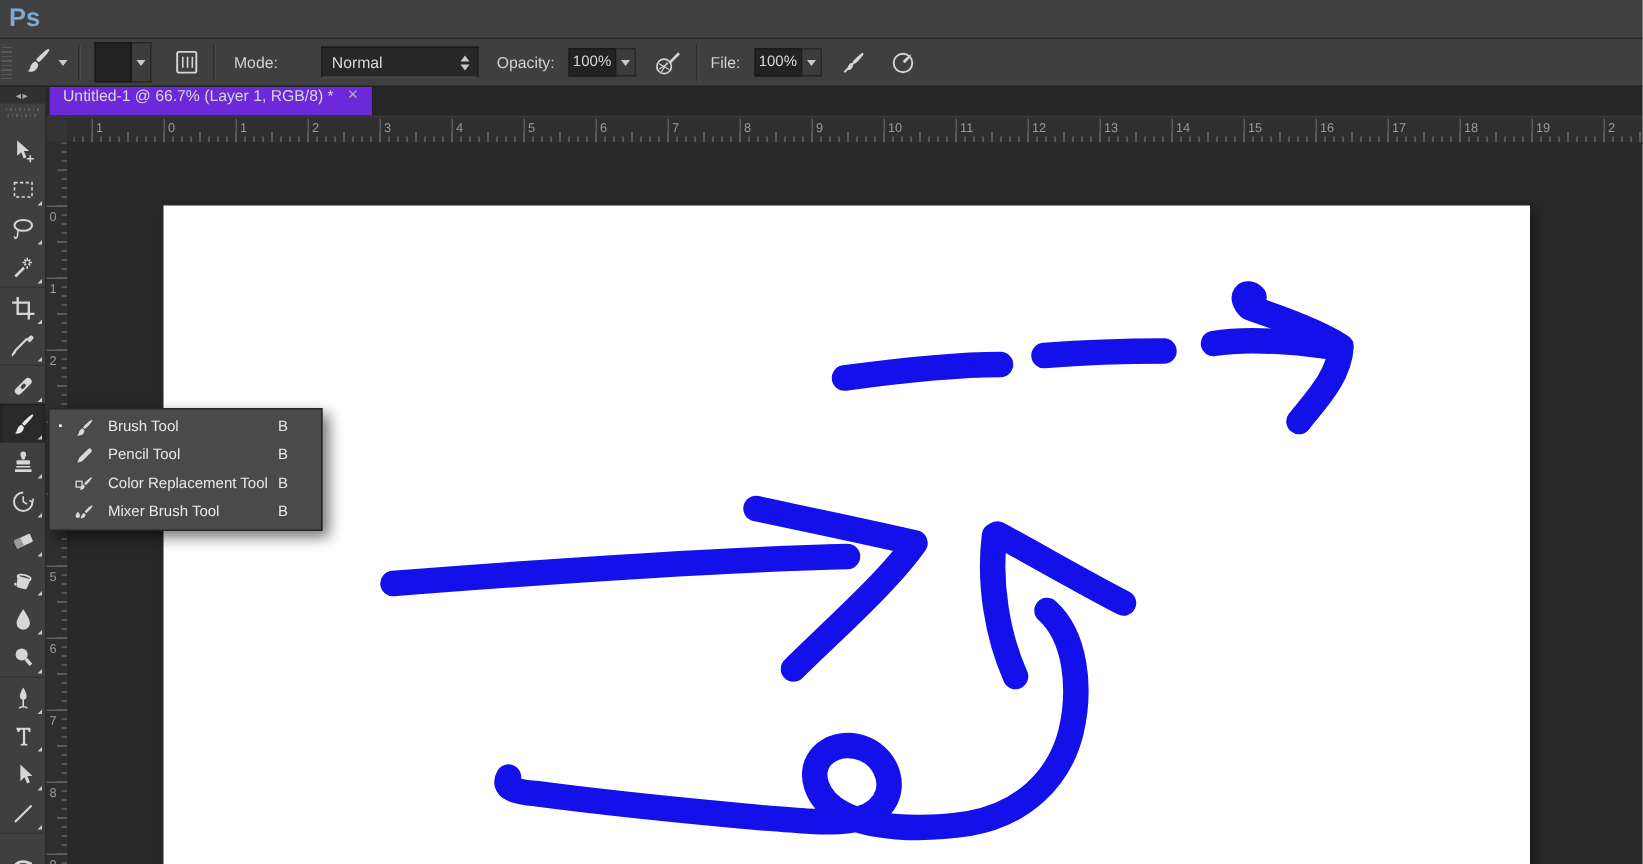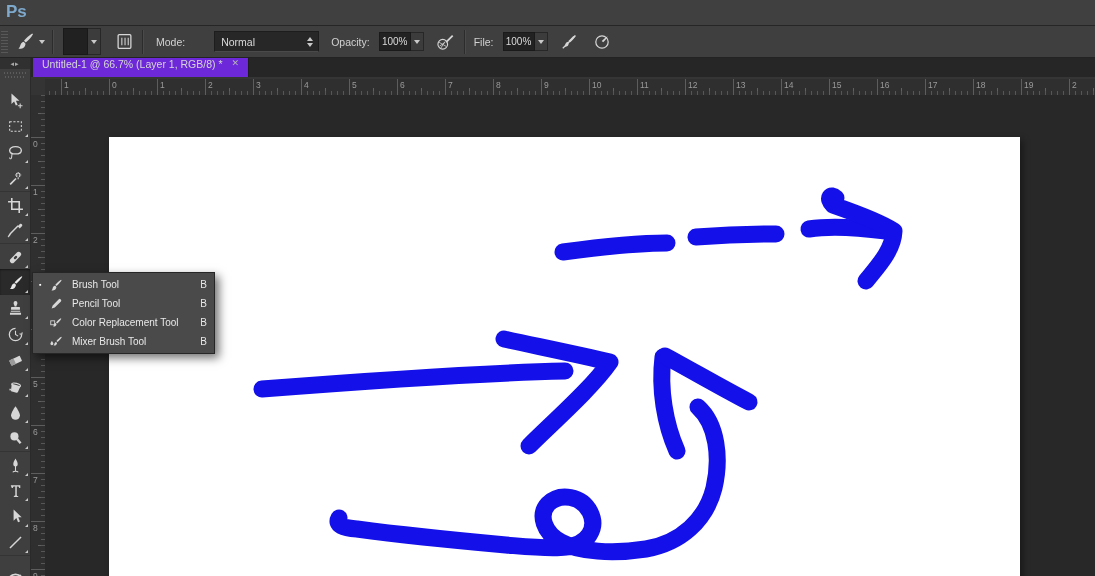--- a/index.html
+++ b/index.html
@@ -78,21 +78,21 @@
     background-position:right 0 top 0,right 0 top 18px;}
   .v-tick{position:absolute;left:0;right:0;height:1px;background:#5d5d5d;}
   .v-label{position:absolute;left:2px;font-size:8.5px;color:#9a9a9a;}
   .surround{position:absolute;left:45px;top:95px;right:0;bottom:0;background:#282828;overflow:hidden;}
   .canvas{position:absolute;left:64px;top:42px;width:911px;height:500px;background:#ffffff;
     box-shadow:3px 3px 7px rgba(0,0,0,.4);}
   .canvas svg{position:absolute;left:0;top:0;}
   
   .flyout{position:absolute;left:32px;top:272px;width:181px;background:#4a4a4a;border:1px solid #262626;
     box-shadow:4px 4px 9px rgba(0,0,0,.55);z-index:50;padding:2px 0;}
-  .fly-item{height:19px;display:flex;align-items:center;font-size:10px;color:#e8e8e8;padding:0 7px 0 6px;}
+  .fly-item{height:19px;display:flex;align-items:center;font-size:10px;color:#e8e8e8;padding:0 22px 0 6px;}
   .fly-marker{width:10px;font-size:7px;color:#ffffff;}
   .fly-icon{width:20px;display:flex;align-items:center;}
   .fly-label{margin-left:3px;}
   .fly-shortcut{margin-left:auto;color:#e8e8e8;}
 </style>
 </head>
 <body>
 
 <div class="menubar">
   <div class="ps-logo">Ps</div>

